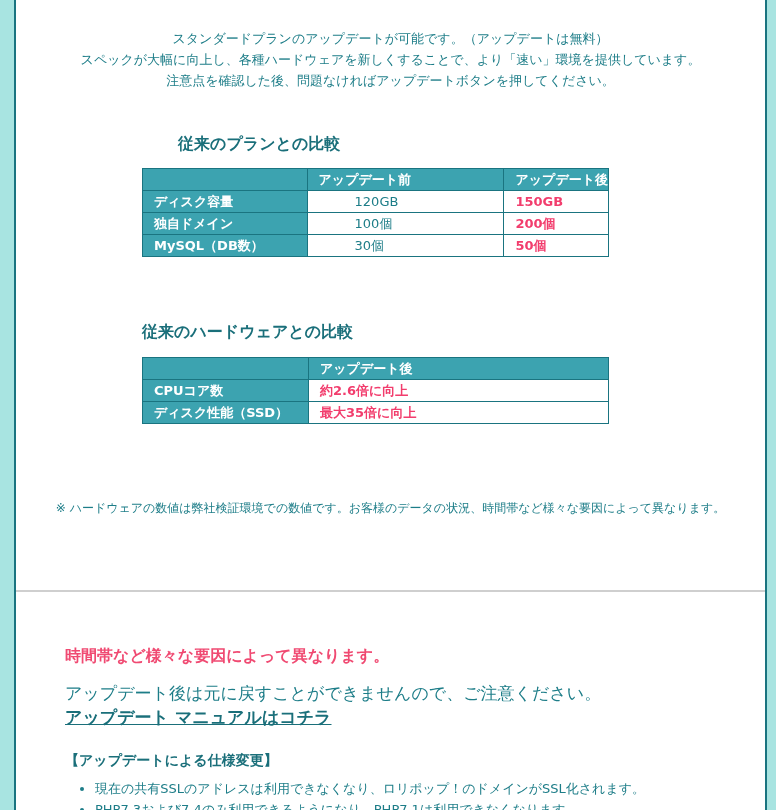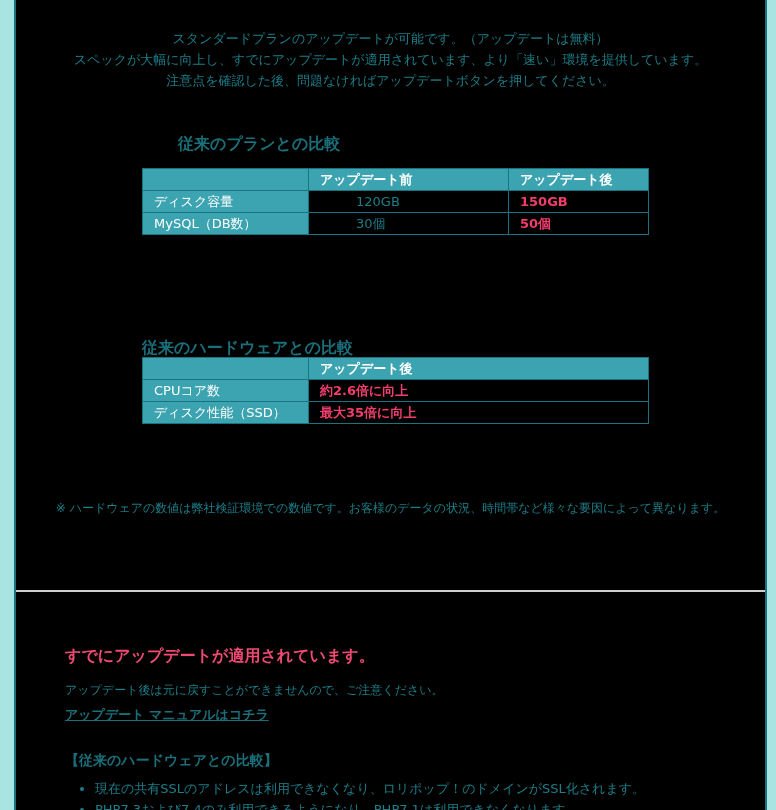--- a/index.html
+++ b/index.html
@@ -5,109 +5,114 @@
   html, body { margin: 0; padding: 0; }
   body {
     width: 776px; height: 810px; overflow: hidden;
     background: #a8e4e1;
     font-family: "DejaVu Sans", "Liberation Sans", sans-serif;
     color: #1d7d88;
     position: relative;
   }
   .panel {
     position: absolute; left: 14px; top: 0; width: 749px; height: 810px;
-    background: #000000;
+    background: #ffffff;
     border-left: 2px solid #1a7480;
     border-right: 2px solid #1a7480;
   }
   .intro {
     position: absolute; top: 28px; left: 0; width: 749px;
     text-align: center; font-size: 13px; line-height: 21px;
   }
   .intro div { white-space: nowrap; }
   .h2 {
     position: absolute; left: 126px; font-size: 16px; font-weight: bold;
     color: #1a6f7a; white-space: nowrap;
   }
   table.cmp {
-    position: absolute; left: 126px; width: 507px;
+    position: absolute; left: 126px; width: 467px;
     border-collapse: collapse; font-size: 13px;
   }
   table.cmp td, table.cmp th {
     border: 1px solid #1a7480; height: 21px; padding: 0 0 0 11px;
     text-align: left; white-space: nowrap;
   }
   table.cmp th { background: #3ca3b0; color: #fff; font-weight: bold; }
-  table.cmp td.label { background: #3ca3b0; color: #fff; font-weight: normal; width: 154px; }
+  table.cmp td.label { background: #3ca3b0; color: #fff; font-weight: bold; width: 154px; }
   table.cmp td.before { color: #1d7d88; width: 152px; padding-left: 47px; }
   table.cmp td.after { color: #f23d6d; font-weight: bold; }
   .notes {
     position: absolute; top: 500px; left: 0; width: 749px;
     text-align: center; font-size: 12px; line-height: 17px;
   }
   .notes div { white-space: nowrap; }
   .divider {
     position: absolute; top: 590px; left: 0; width: 749px; height: 0;
     border-top: 2px solid #cfcfcf;
   }
   .warn-title {
     position: absolute; top: 646px; left: 49px; font-size: 16px; font-weight: bold;
     color: #f04a72; white-space: nowrap;
   }
   .warn-text {
-    position: absolute; top: 682px; left: 49px; font-size: 12px; white-space: nowrap;
+    position: absolute; top: 682px; left: 49px; font-size: 17px; white-space: nowrap;
   }
   .manual-link {
-    position: absolute; top: 706px; left: 49px; font-size: 13px; font-weight: bold;
+    position: absolute; top: 706px; left: 49px; font-size: 17px; font-weight: bold;
     color: #1a6f7a; text-decoration: underline; white-space: nowrap; cursor: pointer;
   }
   .spec-title {
     position: absolute; top: 752px; left: 49px; font-size: 14px; font-weight: bold;
     color: #1a6f7a; white-space: nowrap;
   }
   ul.spec {
     position: absolute; top: 778px; left: 49px; margin: 0; padding: 0 0 0 18px;
     font-size: 13px; line-height: 21px;
   }
   ul.spec li { white-space: nowrap; margin-left: 12px; }
 </style>
 </head>
 <body>
 
 <div class="panel">
 
   <div class="intro">
     <div>スタンダードプランのアップデートが可能です。（アップデートは無料）</div>
-    <div>スペックが大幅に向上し、すでにアップデートが適用されています、より「速い」環境を提供しています。</div>
+    <div>スペックが大幅に向上し、各種ハードウェアを新しくすることで、より「速い」環境を提供しています。</div>
     <div>注意点を確認した後、問題なければアップデートボタンを押してください。</div>
   </div>
 
   <div class="h2" style="top:134px;margin-left:36px;">従来のプランとの比較</div>
 
   <table class="cmp" style="top:168px;">
     <tbody>
         <tr>
       <th></th>
       <th>アップデート前</th>
       <th>アップデート後</th>
     </tr>
     <tr>
       <td class="label">ディスク容量</td>
       <td class="before">120GB</td>
       <td class="after">150GB</td>
     </tr>
     <tr>
+      <td class="label">独自ドメイン</td>
+      <td class="before">100個</td>
+      <td class="after">200個</td>
+    </tr>
+    <tr>
       <td class="label">MySQL（DB数）</td>
       <td class="before">30個</td>
       <td class="after">50個</td>
     </tr>
   </tbody>
     </table>
 
-  <div class="h2" style="top:322px;margin-top:16px;">従来のハードウェアとの比較</div>
+  <div class="h2" style="top:322px;">従来のハードウェアとの比較</div>
 
   <table class="cmp" style="top:357px;">
     <tbody>
         <tr>
       <th></th>
       <th>アップデート後</th>
     </tr>
     <tr>
       <td class="label">CPUコア数</td>
       <td class="after">約2.6倍に向上</td>
@@ -118,23 +123,23 @@
     </tr>
   </tbody>
     </table>
 
   <div class="notes">
     <div>※ ハードウェアの数値は弊社検証環境での数値です。お客様のデータの状況、時間帯など様々な要因によって異なります。</div>
   </div>
 
   <div class="divider"></div>
 
-  <div class="warn-title">すでにアップデートが適用されています。</div>
+  <div class="warn-title">時間帯など様々な要因によって異なります。</div>
   <div class="warn-text">アップデート後は元に戻すことができませんので、ご注意ください。</div>
   <a class="manual-link">アップデート マニュアルはコチラ</a>
 
-  <div class="spec-title">【従来のハードウェアとの比較】</div>
+  <div class="spec-title">【アップデートによる仕様変更】</div>
   <ul class="spec">
     <li>現在の共有SSLのアドレスは利用できなくなり、ロリポップ！のドメインがSSL化されます。</li>
     <li>PHP7.3および7.4のみ利用できるようになり、PHP7.1は利用できなくなります。</li>
   </ul>
 
 </div>
 
 </body></html>

